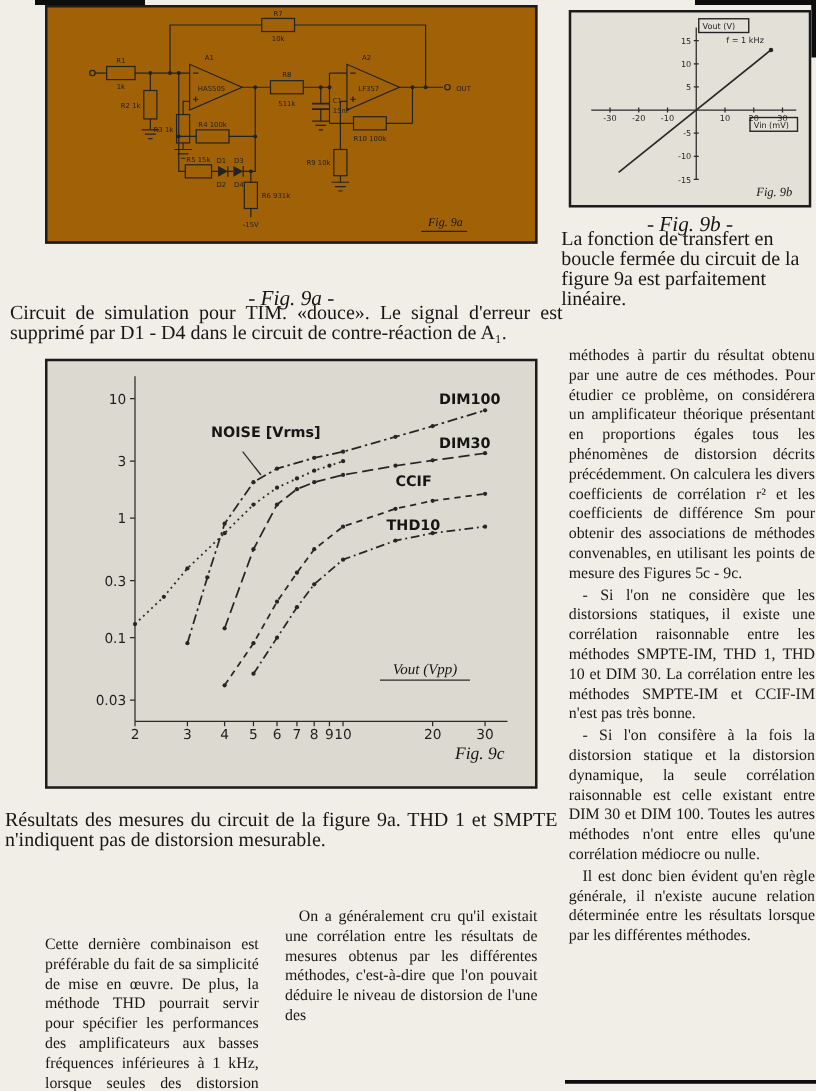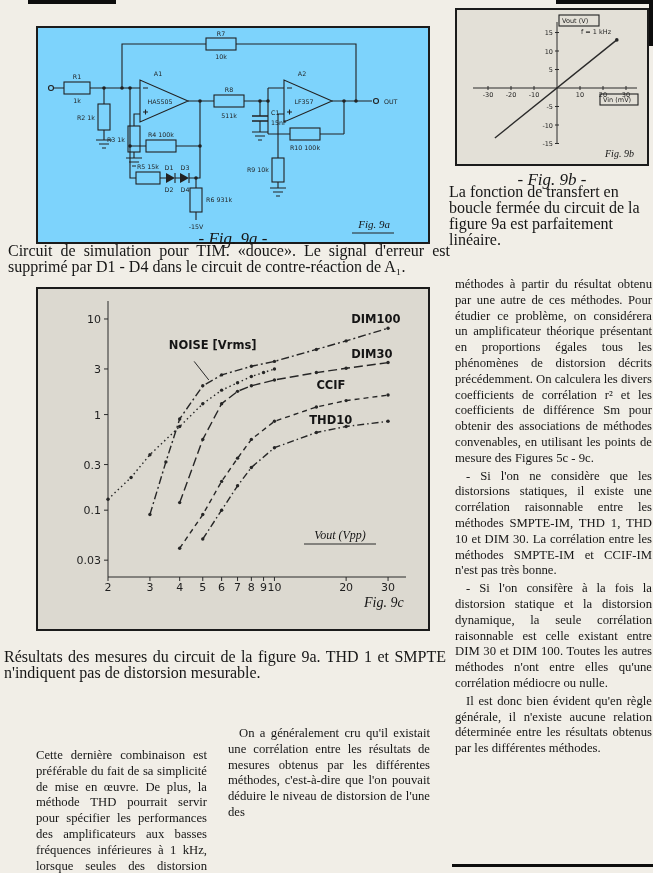--- a/index.html
+++ b/index.html
@@ -33,21 +33,21 @@
 </head>
 <body>
 
 <div class="page">
 
   <div class="rule" style="left:28px;top:0;width:88px;height:4px"></div>
   <div class="rule" style="left:556px;top:0;width:97px;height:4px"></div>
   <div class="rule" style="left:649px;top:0;width:4px;height:46px"></div>
   <div class="rule" style="left:452px;top:864px;width:201px;height:3px"></div>
 
-  <div class="figbox" style="left:36px;top:26px;width:394px;height:218px;background:#7dd3fc">
+  <div class="figbox" style="left:36px;top:4px;width:394px;height:191px;background:#a16207">
     <svg viewBox="0 0 390 214">
 
       <g>
         <path class="sch" d="M15,60 H26 M52,60 H102 M66,60 V76 M66,102 V112 M102,86 H96 V98 M96,124 V130"></path>
         <path class="sch" d="M84,60 V16 H168 M198,16 H318 V73"></path>
         <path class="sch" d="M92,60 V118 H108 M138,118 H162 V73"></path>
         <path class="sch" d="M92,118 V150 H98 M122,150 H128 M137,150 H142 M151,150 H162 V118 M158,150 V160 M158,184 V192"></path>
         <path class="sch" d="M150,73 H176 M206,73 H230 M222,73 V88 M222,93 V104"></path>
         <path class="sch" d="M230,60 V106 M230,60 H246 M230,106 H252 M282,106 H306 M306,106 V73 M294,73 H334 M246,86 H240 V130 M240,154 V160"></path>
 
@@ -153,21 +153,21 @@
       <text class="figsig-small" x="148" y="147">Fig. 9b</text>
     </svg>
   </div>
   <div class="figtitle" style="left:455px;top:170px;width:194px">- Fig. 9b -</div>
   <div class="caption" style="left:449px;top:184px;width:202px;text-align:left">La fonction de transfert en boucle fermée du circuit de la figure 9a est parfaitement linéaire.</div>
 
   <div class="bodycol" style="left:455px;top:277px;width:197px">
     <p>méthodes à partir du résultat obtenu par une autre de ces méthodes. Pour étudier ce problème, on considérera un amplificateur théorique présentant en proportions égales tous les phénomènes de distorsion décrits précédemment. On calculera les divers coefficients de corrélation r² et les coefficients de différence Sm pour obtenir des associations de méthodes convenables, en utilisant les points de mesure des Figures 5c - 9c.</p>
     <p class="ind">- Si l'on ne considère que les distorsions statiques, il existe une corrélation raisonnable entre les méthodes SMPTE-IM, THD 1, THD 10 et DIM 30. La corrélation entre les méthodes SMPTE-IM et CCIF-IM n'est pas très bonne.</p>
     <p class="ind">- Si l'on consifère à la fois la distorsion statique et la distorsion dynamique, la seule corrélation raisonnable est celle existant entre DIM 30 et DIM 100. Toutes les autres méthodes n'ont entre elles qu'une corrélation médiocre ou nulle.</p>
-    <p class="ind">Il est donc bien évident qu'en règle générale, il n'existe aucune relation déterminée entre les résultats obtenus par les différentes méthodes.</p>
+    <p class="ind">Il est donc bien évident qu'en règle générale, il n'existe aucune relation déterminée entre les résultats lorsque par les différentes méthodes.</p>
   </div>
 
   <div class="figbox" style="left:36px;top:287px;width:394px;height:344px;background:#dcd9d0">
     <svg viewBox="0 0 390 340" id="fig9c-chart">
       <line class="axis" x1="70" y1="12" x2="70" y2="288"></line>
       <line class="axis" x1="70" y1="288" x2="368" y2="288"></line>
       <text class="xaxislabel" x="302" y="250" text-anchor="middle">Vout (Vpp)</text>
       <line class="axis" x1="266" y1="255" x2="338" y2="255"></line>
       <text class="figsig" x="326" y="318">Fig. 9c</text>
     <line class="axis" x1="70" x2="70" y1="288" y2="292"></line>

